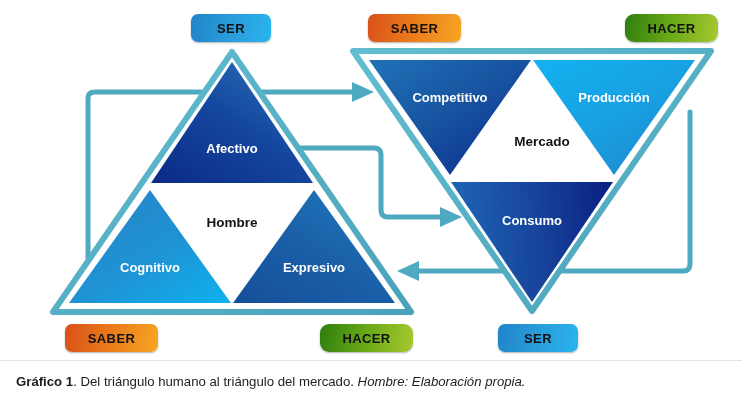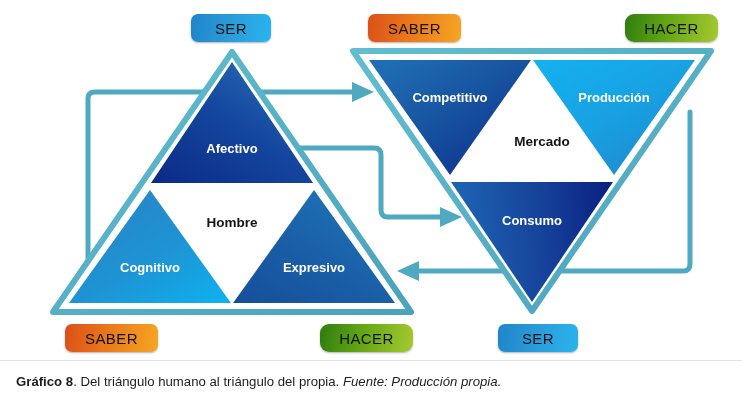--- a/index.html
+++ b/index.html
@@ -34,22 +34,22 @@
     height: 360px;
   }
   
   .badge {
     position: absolute;
     height: 28px;
     border-radius: 7px;
     display: flex;
     align-items: center;
     justify-content: center;
-    font-size: 15px;
-    font-weight: normal;
+    font-size: 13px;
+    font-weight: bold;
     letter-spacing: 0.4px;
     color: #111111;
     box-shadow: 0 1px 2px rgba(0,0,0,0.30);
     box-sizing: border-box;
   }
   .badge-ser {
     background: linear-gradient(100deg, #1f85c9 0%, #2a9ad8 45%, #29b4ef 100%);
   }
   .badge-saber {
     background: linear-gradient(100deg, #d9501a 0%, #e8741a 40%, #f6a623 100%);
@@ -209,16 +209,16 @@
   </div>
 
   <div class="badge badge-ser" id="badge-ser-top">SER</div>
   <div class="badge badge-saber" id="badge-saber-top">SABER</div>
   <div class="badge badge-hacer" id="badge-hacer-top">HACER</div>
   <div class="badge badge-saber" id="badge-saber-left">SABER</div>
   <div class="badge badge-hacer" id="badge-hacer-left">HACER</div>
   <div class="badge badge-ser" id="badge-ser-bottom">SER</div>
 
   <div id="caption-row">
-    <div id="caption-text"><span class="cap-strong">Gráfico 8</span><span class="cap-main">. Del triángulo humano al triángulo del propia. </span><span class="cap-italic">Fuente: Producción propia.</span></div>
+    <div id="caption-text"><span class="cap-strong">Gráfico 1</span><span class="cap-main">. Del triángulo humano al triángulo del mercado. </span><span class="cap-italic">Hombre: Elaboración propia.</span></div>
   </div>
 
 </div>
 
 </body></html>

